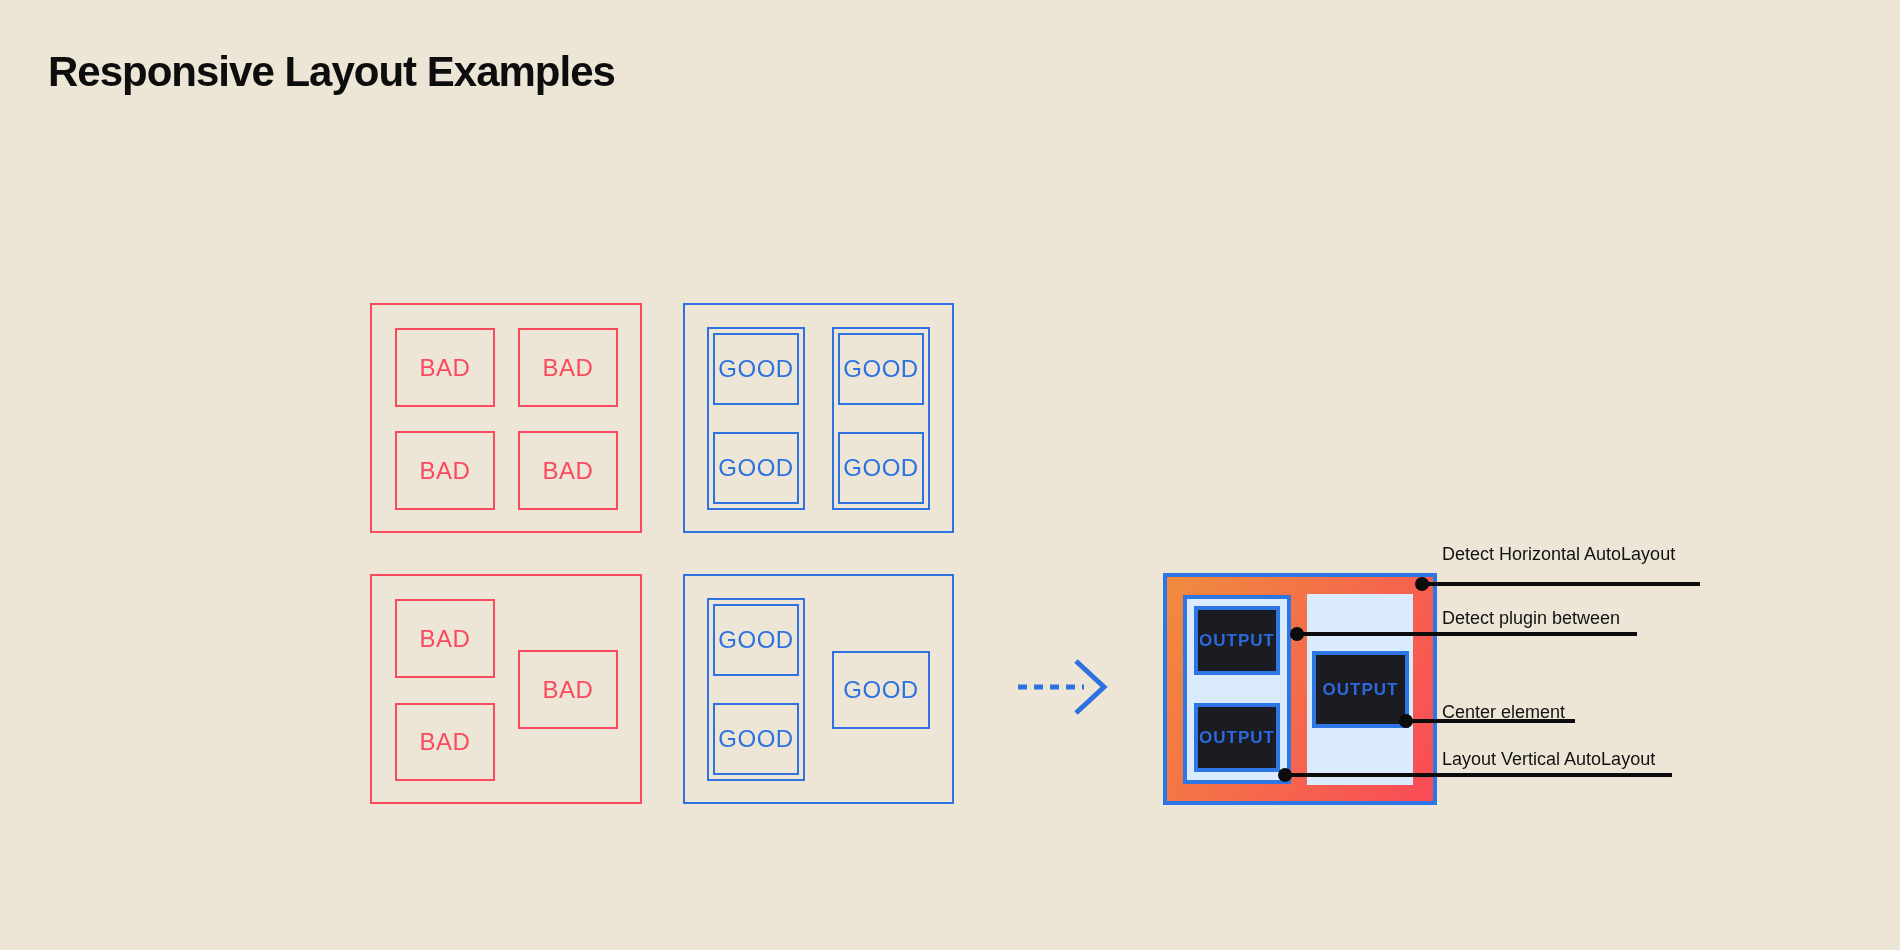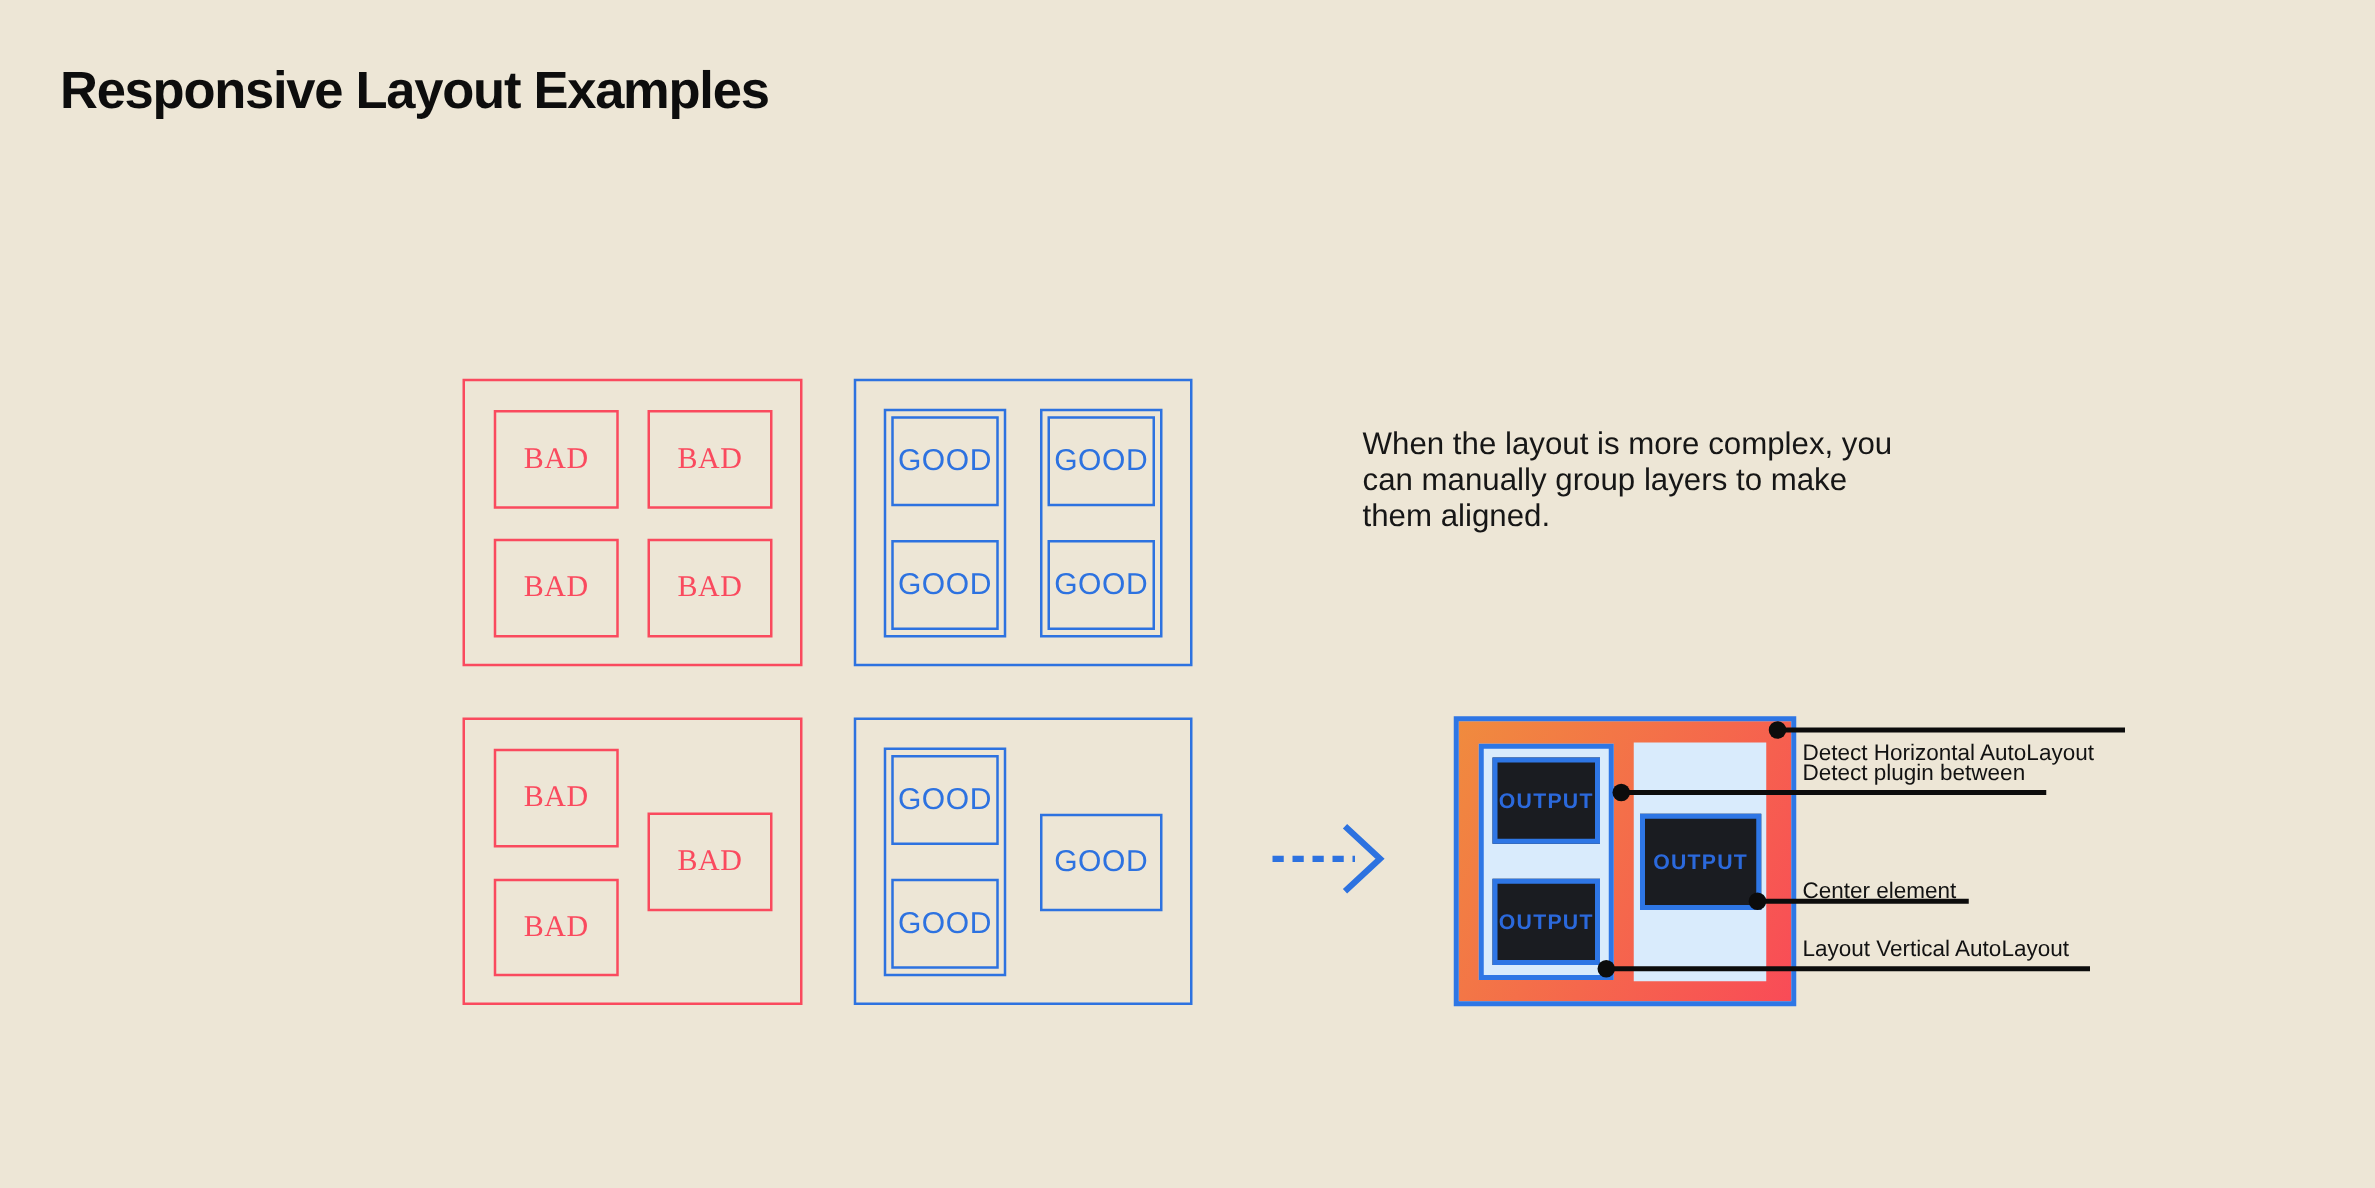--- a/index.html
+++ b/index.html
@@ -12,21 +12,21 @@
   .canvas{position:relative;width:1900px;height:950px;background:var(--background);
           font-family:"Liberation Sans",sans-serif;overflow:hidden;}
   .page-title{position:absolute;left:48px;top:48px;font-size:42px;font-weight:bold;
               letter-spacing:-1px;color:#0D0D0D;}
   
   .group{position:absolute;width:272px;height:230px;}
   .bad-bordered{border:2px solid var(--bad);}
   .good-bordered{border:2px solid var(--good);}
   .box{position:absolute;display:flex;align-items:center;justify-content:center;
        font-size:24px;letter-spacing:0.5px;}
-  .bad-box{border:2px solid var(--bad);color:var(--bad);font-family:Liberation Serif, serif;}
+  .bad-box{border:2px solid var(--bad);color:var(--bad);}
   .good-box{border:2px solid var(--good);color:var(--good);}
   .col-wrap{position:absolute;width:98px;height:183px;border:2px solid var(--good);}
   .col-wrap .good-box{left:4px;width:86px;height:72px;position:absolute;}
   
   .desc{position:absolute;left:1090px;top:312px;width:520px;font-size:25px;
         line-height:29px;color:#161616;white-space:pre-line;}
   .desc p{margin:0 0 29px 0;white-space:pre-line;}
   .desc b{font-weight:bold;}
   
   .arrow{position:absolute;left:1012px;top:658px;}
@@ -79,43 +79,40 @@
 
   <div class="group good-bordered" style="left:683px;top:574px;width:271px;">
     <div class="col-wrap" style="left:22px;top:22px;">
       <div class="box good-box" style="top:4px;">GOOD</div>
       <div class="box good-box" style="top:103px;">GOOD</div>
     </div>
     <div class="box good-box" style="left:147px;top:75px;width:98px;height:78px;">GOOD</div>
   </div>
 
   <div class="desc">
-    <p>When the layout is more complex, you
-can manually group layers to make
-them aligned.</p>
   </div>
 
   <svg class="arrow" width="100" height="60" viewBox="0 0 100 60">
     <line x1="6" y1="29" x2="72" y2="29" stroke="var(--good)" stroke-width="5" stroke-dasharray="9,7"></line>
     <polyline points="64,3 92,29 64,55" fill="none" stroke="var(--good)" stroke-width="5"></polyline>
   </svg>
 
   <div class="output-frame">
     <div class="output-colwrap">
       <div class="output-box" style="left:7px;top:7px;width:86px;height:69px;">OUTPUT</div>
       <div class="output-box" style="left:7px;top:104px;width:86px;height:69px;">OUTPUT</div>
     </div>
     <div class="output-panel">
       <div class="output-box" style="left:5px;top:57px;width:97px;height:77px;">OUTPUT</div>
     </div>
   </div>
 
   <div class="ann-dot" style="left:1415px;top:577px;"></div>
   <div class="ann-line" style="left:1422px;top:582px;width:278px;"></div>
-  <div class="ann-label" style="left:1442px;top:592px;">Detect Horizontal AutoLayout</div>
+  <div class="ann-label" style="left:1442px;top:544px;">Detect Horizontal AutoLayout</div>
 
   <div class="ann-dot" style="left:1290px;top:627px;"></div>
   <div class="ann-line" style="left:1297px;top:632px;width:340px;"></div>
   <div class="ann-label" style="left:1442px;top:608px;">Detect plugin between</div>
 
   <div class="ann-dot" style="left:1399px;top:714px;"></div>
   <div class="ann-line" style="left:1406px;top:719px;width:169px;"></div>
   <div class="ann-label" style="left:1442px;top:702px;">Center element</div>
 
   <div class="ann-dot" style="left:1278px;top:768px;"></div>

